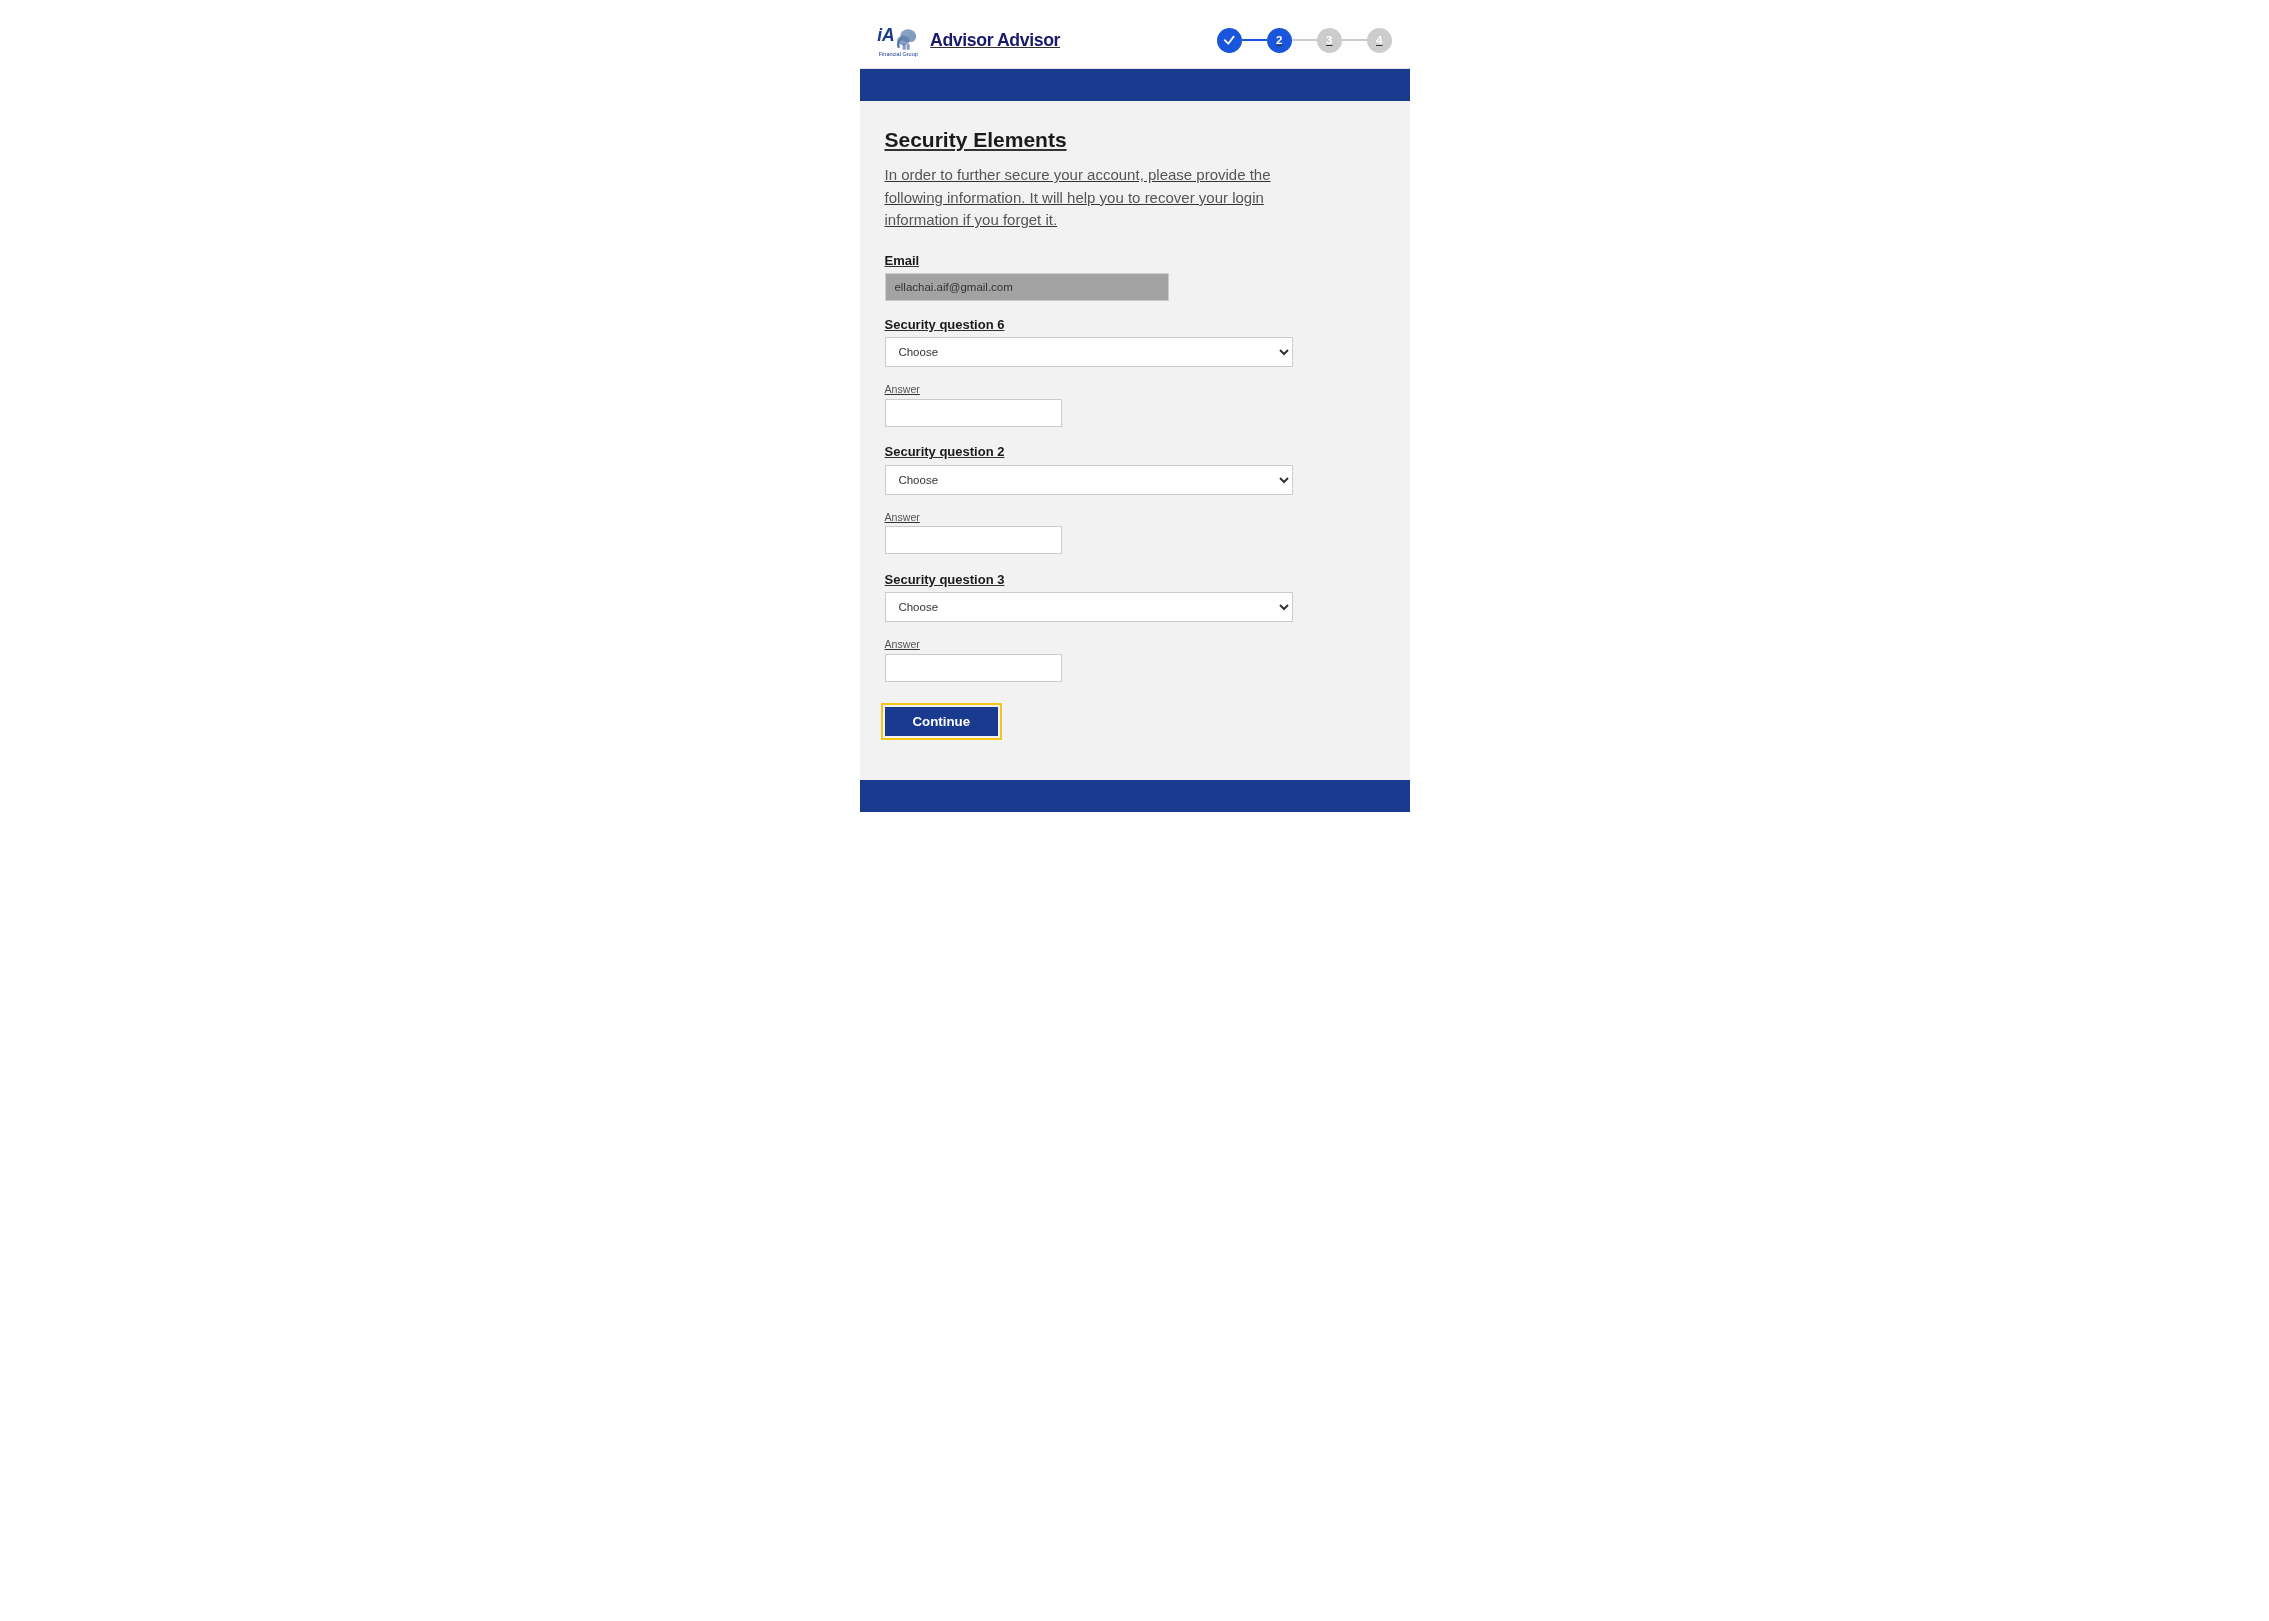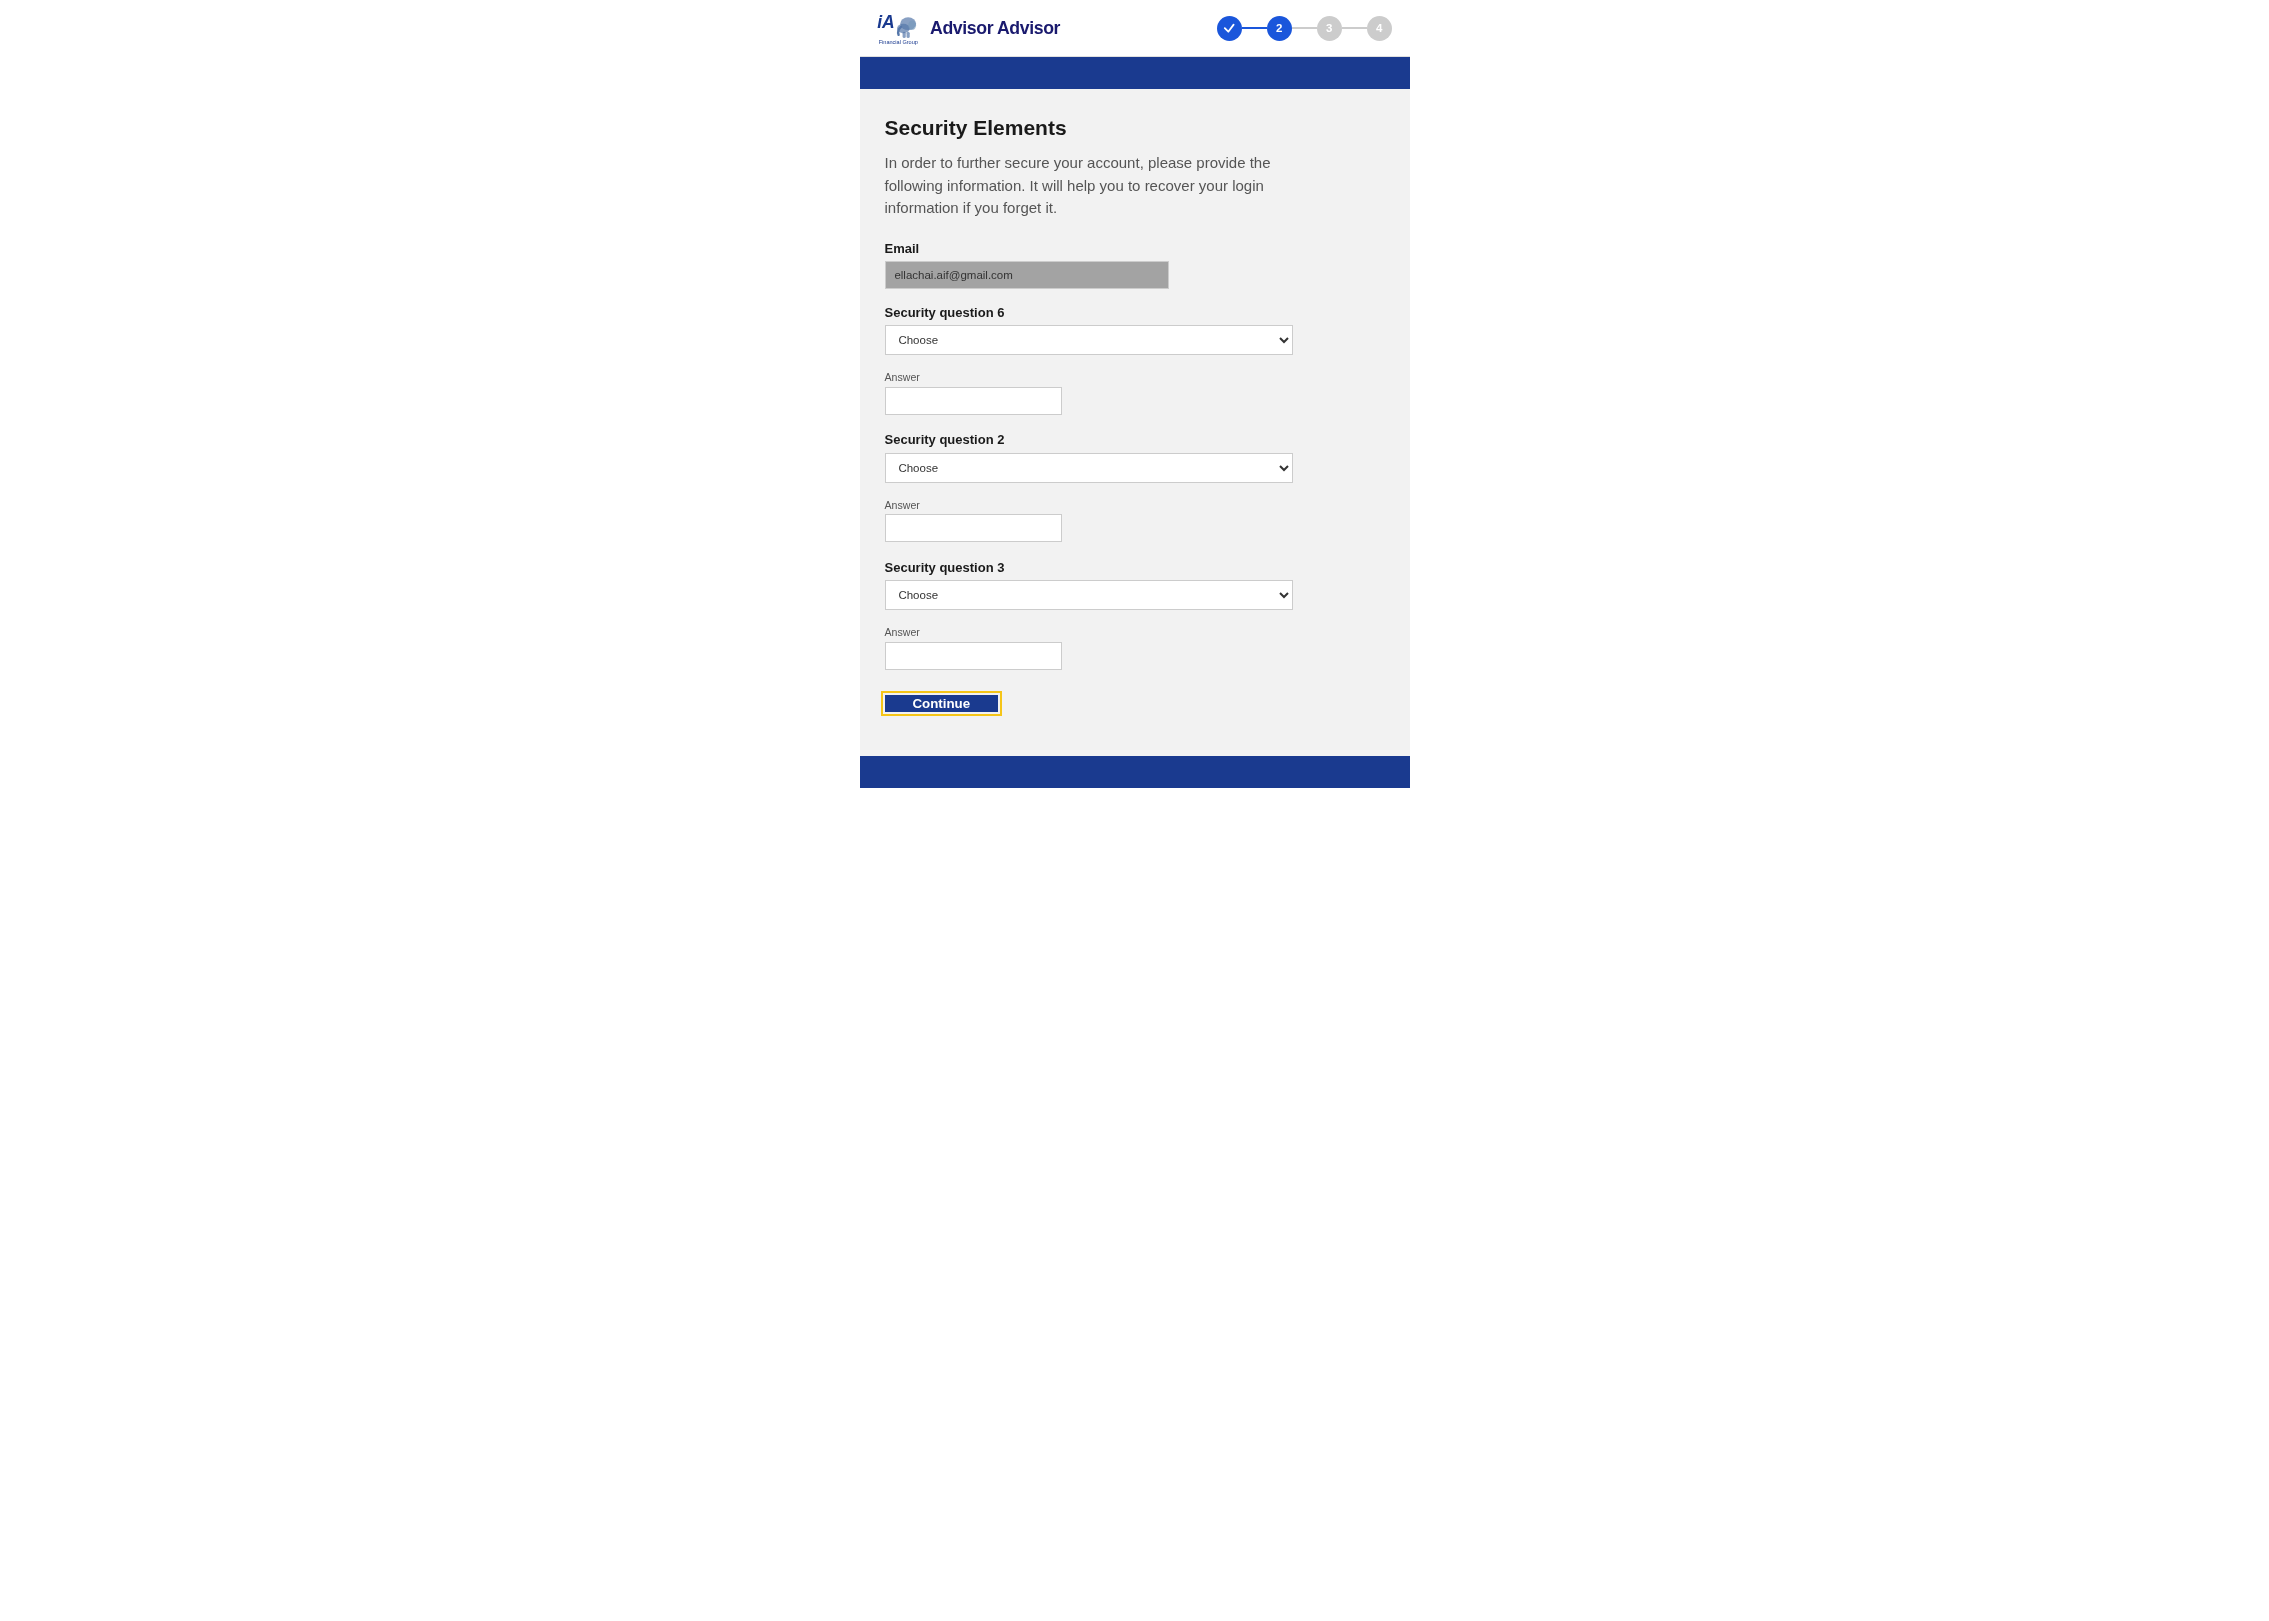--- a/index.html
+++ b/index.html
@@ -10,21 +10,22 @@
 
     body {
       background: #ffffff;
       font-family: Arial, sans-serif;
       font-size: 12.4px;
       color: #333333;
     }
 
     .page-wrapper {
       max-width: 550px;
-      margin: 0 auto;
+      margin: 12px auto;
+      text-decoration: underline;
     }
 
     
     .header {
       display: flex;
       align-items: center;
       padding: 10.6px 17.7px;
       background: #ffffff;
       border-bottom: 0.9px solid #e0e0e0;
     }
@@ -179,21 +180,21 @@
     
     .continue-button-wrapper {
       margin-top: 25px;
       margin-bottom: 17.7px;
     }
 
     .continue-button {
       background: #1a3a8f;
       color: #ffffff;
       border: none;
-      padding: 1px 28px;
+      padding: 7px 28px;
       font-size: 13.3px;
       font-weight: bold;
       cursor: pointer;
       outline: 2.7px solid #f5c518;
       outline-offset: 2.7px;
     }
 
     
     .bottom-banner {
       background: #1a3a8f;

